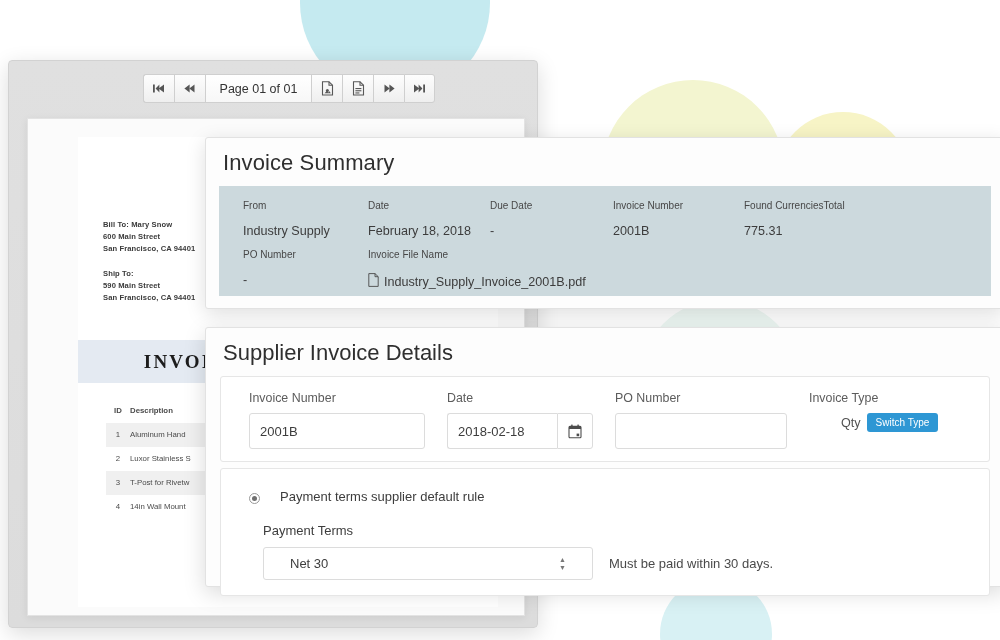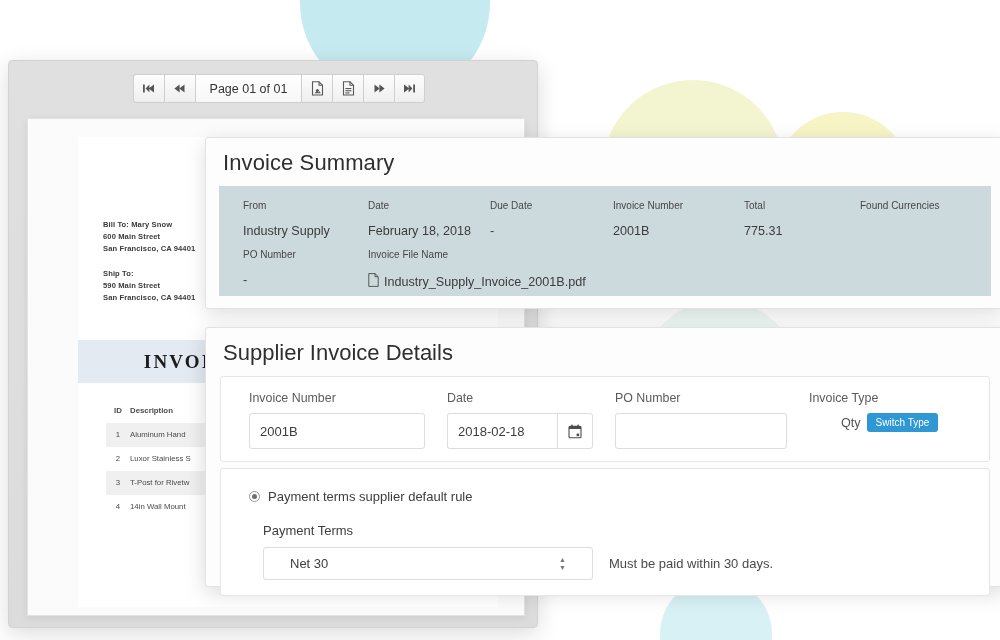--- a/index.html
+++ b/index.html
@@ -21,21 +21,21 @@
 
   
   #doc-viewer {
     position: absolute; left: 8px; top: 60px; width: 530px; height: 568px;
     background: linear-gradient(180deg,#e0e0e0 0%, #dcdcdc 100%);
     border: 1px solid #d2d2d2;
     border-radius: 4px;
     box-shadow: 0 6px 22px rgba(0,0,0,0.14);
   }
   #doc-toolbar {
-    position: absolute; left: 6px; top: 13px; width: 100%;
+    position: absolute; left: 16px; top: 13px; width: 100%;
     display: flex; justify-content: center;
   }
   .tb-group { display: flex; }
   .tb-btn {
     height: 29px; min-width: 31px;
     display: flex; align-items: center; justify-content: center;
     background: linear-gradient(180deg,#fdfdfd 0%, #efefef 100%);
     border: 1px solid #cfcfcf; border-right: none;
     font-size: 12px; color: #555;
     cursor: pointer; user-select: none;
@@ -157,21 +157,21 @@
     background: #2e97d4; color: #fff; border: none; border-radius: 3px;
     font-size: 10px; padding: 4px 9px; cursor: pointer;
     font-family: "Liberation Sans", sans-serif;
   }
 
   #terms-box {
     position: absolute; left: 14px; top: 140px; right: 14px; bottom: -10px;
     border: 1px solid #e6e6e6; border-radius: 3px; background: #fff;
     padding: 20px 0 0 28px;
   }
-  #radio-row { display: flex; align-items: center; gap: 8px; }
+  #radio-row { display: flex; align-items: flex-end; gap: 20px; }
   .radio-dot {
     width: 11px; height: 11px; border-radius: 50%;
     border: 1px solid #999; background: #fff;
     display: inline-flex; align-items: center; justify-content: center;
   }
   .radio-dot i { width: 5px; height: 5px; border-radius: 50%; background: #707070; display: block; }
   #radio-label { font-size: 13px; color: #3d3d3d; }
   #terms-inner { padding: 19px 0 0 14px; }
   #terms-label { font-size: 13px; color: #3d3d3d; padding-bottom: 9px; }
   #terms-row { display: flex; align-items: center; gap: 16px; }
@@ -308,22 +308,22 @@
   <div id="summary-card">
     <div id="summary-title">Invoice Summary</div>
 
     <div id="summary-band">
 
       <div class="sum-row">
         <div class="sum-label w-from">From</div>
         <div class="sum-label w-date">Date</div>
         <div class="sum-label w-due">Due Date</div>
         <div class="sum-label w-invno">Invoice Number</div>
+        <div class="sum-label">Found Currencies</div>
         <div class="sum-label w-total">Total</div>
-        <div class="sum-label">Found Currencies</div>
       </div>
 
       <div class="sum-row">
         <div class="sum-value w-from">Industry Supply</div>
         <div class="sum-value w-date">February 18, 2018</div>
         <div class="sum-value w-due">-</div>
         <div class="sum-value w-invno">2001B</div>
         <div class="sum-value w-total">775.31</div>
         <div class="sum-value"></div>
       </div>

